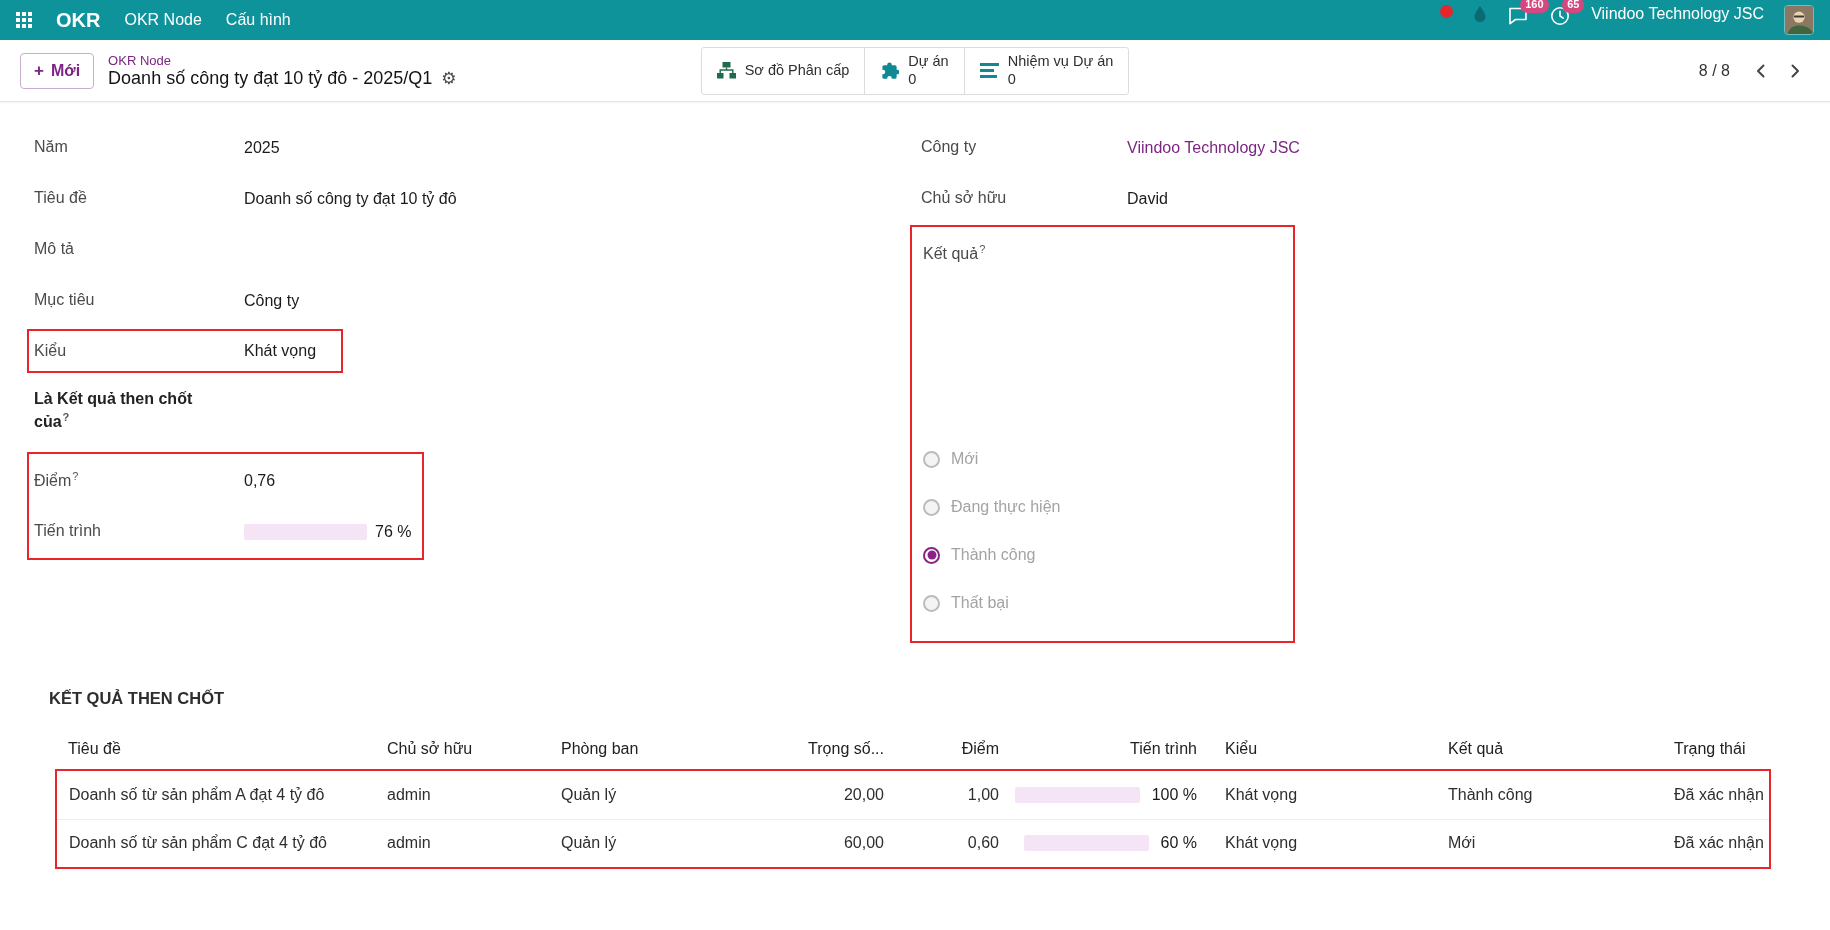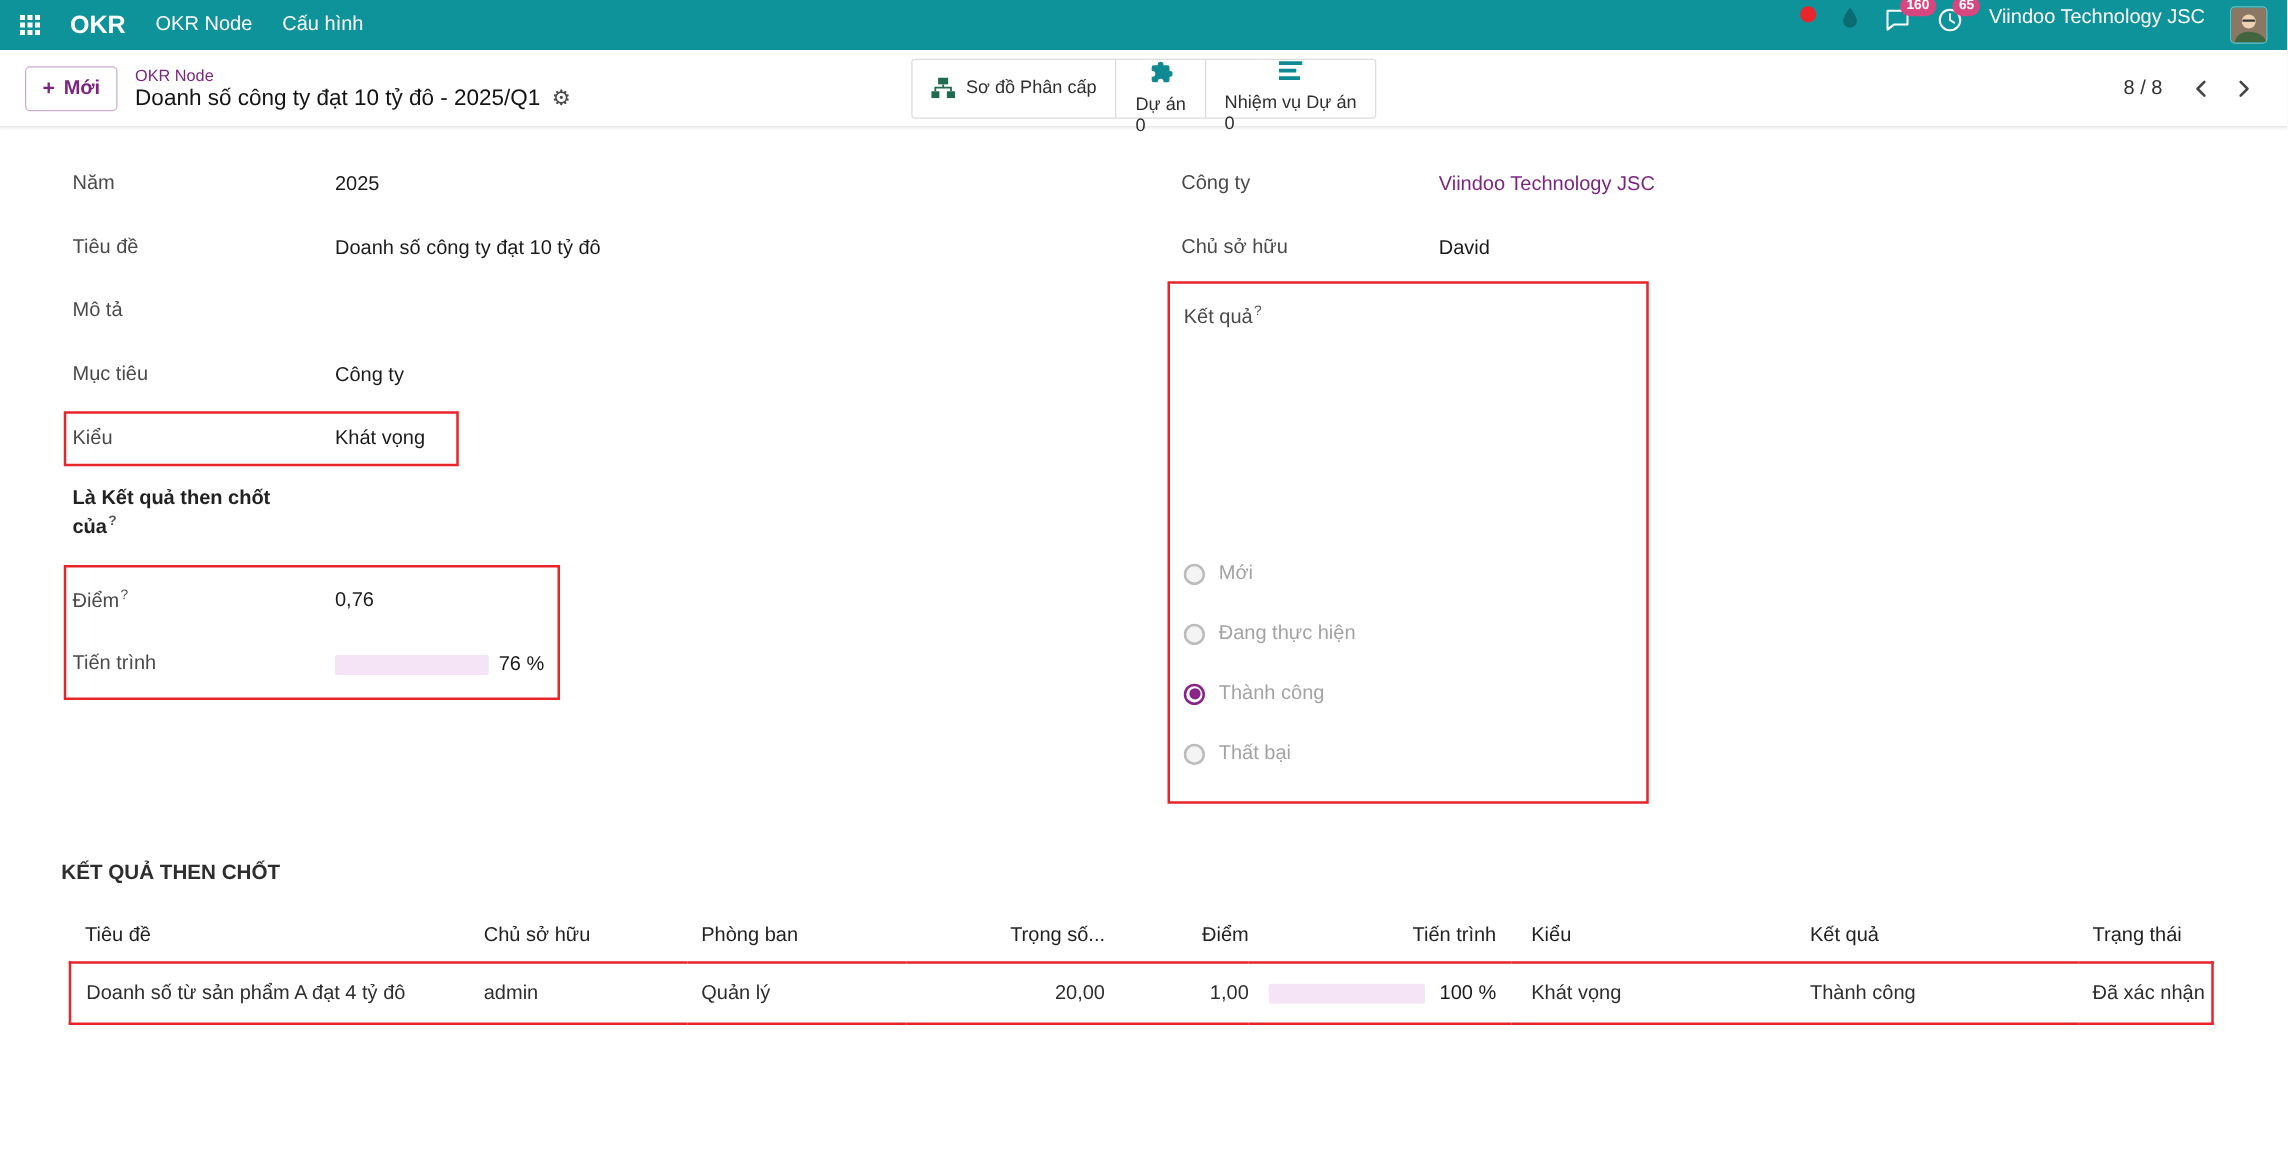--- a/index.html
+++ b/index.html
@@ -32,31 +32,31 @@
     border-radius:4px; cursor:pointer; font-family:inherit; }
   .btn-new .plus { font-size:17px; font-weight:bold; }
   .bc { display:flex; flex-direction:column; }
   .bc-parent { color:#7c2483; font-size:13px; text-decoration:none; cursor:pointer; }
   .bc-row { display:flex; align-items:center; gap:9px; }
   .bc-title { font-size:18px; color:#141414; white-space:nowrap; }
   .gear { font-size:17px; color:#4a4a4a; cursor:pointer; line-height:1; }
 
   .stat-group { display:flex; border:1px solid #dcdcdc; border-radius:3px; height:48px; background:#fff; }
   .stat-btn { display:flex; align-items:center; gap:9px; padding:0 15px; cursor:pointer; }
-  .stat-btn + .stat-btn { border-left:1px solid #dcdcdc;flex-direction:column; }
+  .stat-btn + .stat-btn { border-left:1px solid #dcdcdc; }
   .stat-text { display:flex; flex-direction:column; justify-content:center;
     line-height:1.2; font-size:14.5px; color:#2f2f2f; }
 
   .cp-right { flex:1; display:flex; align-items:center; justify-content:flex-end; gap:4px; }
   .pager-text { font-size:16px; color:#333; margin-right:12px; }
   .pager-btn { background:none; border:none; cursor:pointer; padding:4px 6px; display:flex; align-items:center; }
 
   
   .sheet { padding-top:20px; position:relative; height:816px; }
-  .form-grid { display:flex; padding-left:34px;margin-left:24px; }
+  .form-grid { display:flex; padding-left:34px; }
   .col-left { flex:0 0 780px; }
   .col-right { flex:1; padding-left:107px; }
 
   .frow { display:flex; align-items:center; min-height:51px; }
   .flabel { flex:0 0 210px; color:#4a4a4a; font-size:16px; line-height:1.4; }
   .col-right .flabel { flex:0 0 206px; }
   .fvalue { font-size:16px; color:#1b1b1b; }
   .fvalue.link { color:#7c2483; cursor:pointer; }
   sup.help { font-size:11px; color:#555; margin-left:1px; }
   .flabel-bold { font-weight:bold; color:#222; }
@@ -357,17 +357,33 @@
           <td>
               <div class="pcell">
             <span class="pbar"><span class="pfill" style="width: 100%;"></span></span>
             <span class="plabel">100 %</span>
           </div>
             </td>
           <td class="c7">Khát vọng</td>
           <td class="c8">Thành công</td>
           <td class="c9">Đã xác nhận</td>
         </tr>
+        <tr>
+          <td class="c1">Doanh số từ sản phẩm C đạt 4 tỷ đô</td>
+          <td>admin</td>
+          <td>Quản lý</td>
+          <td class="num">60,00</td>
+          <td class="num">0,60</td>
+          <td>
+              <div class="pcell">
+            <span class="pbar"><span class="pfill" style="width: 60%;"></span></span>
+            <span class="plabel">60 %</span>
+          </div>
+            </td>
+          <td class="c7">Khát vọng</td>
+          <td class="c8">Mới</td>
+          <td class="c9">Đã xác nhận</td>
+        </tr>
       </tbody>
     </table>
   </div>
 
 </div>
 
 </body></html>

